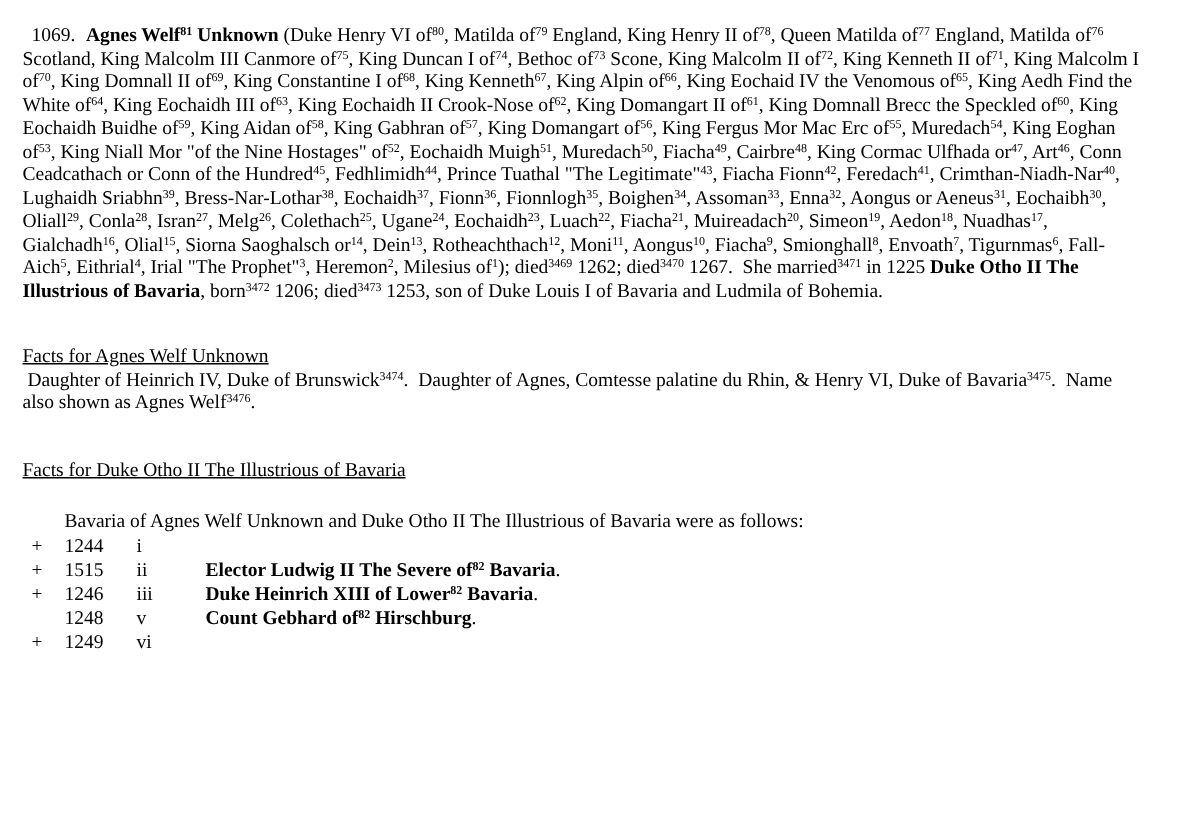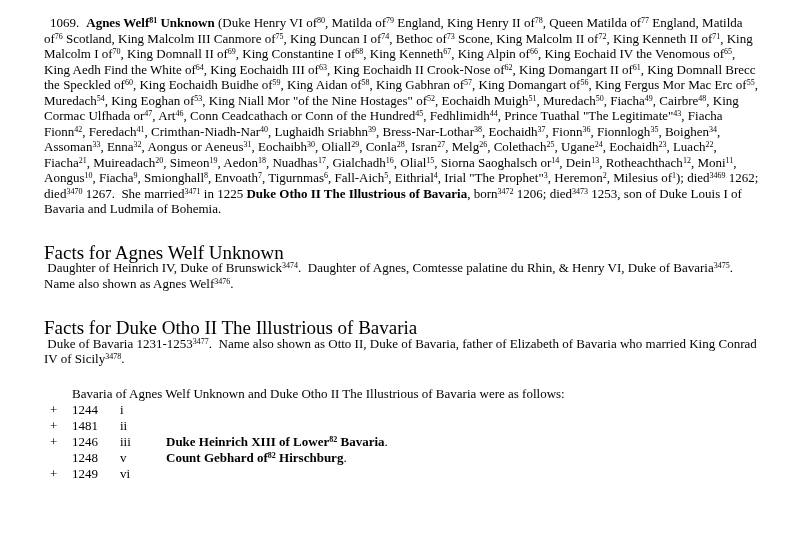--- a/index.html
+++ b/index.html
@@ -6,41 +6,42 @@
   body {
     width: 790px; height: 552px;
     background: #ffffff;
     color: #000000;
     font-family: "Liberation Serif", serif;
     overflow: hidden;
   }
   .page {
     box-sizing: border-box;
     width: 790px; height: 552px;
-    padding: 15px 28px 0 44px;
+    padding: 15px 28px 0 15px;
     font-size: 13px;
     line-height: 15.5px;
   }
   sup {
     font-size: 8px;
     line-height: 0;
     vertical-align: 4px;
   }
   .para {
     margin: 0;
     white-space: pre-wrap;
     text-indent: 6px;
   }
   .record-number { padding-right: 7px; }
   .facts-block.first { margin-top: 28px; }
   .facts-block { margin-top: 29px; }
   .facts-heading {
     margin: 0;
-    font-size: 19px;
+    font-size: 13px;
     font-weight: normal;
+    text-decoration: underline;
     line-height: 15.5px;
   }
   .facts-body {
     margin: 0;
     white-space: pre-wrap;
     font-family: Liberation Serif, serif;
   }
   .children { margin-top: 19px; }
   .children-intro {
     margin: 0 0 1px 28px;
@@ -63,35 +64,35 @@
 <div class="page">
 
   <p class="para"><span class="record-number">1069.</span><span><b>Agnes Welf<sup>81</sup> Unknown</b> (Duke Henry VI of<sup>80</sup>, Matilda of<sup>79</sup> England, King Henry II of<sup>78</sup>, Queen Matilda of<sup>77</sup> England, Matilda of<sup>76</sup> Scotland, King Malcolm III Canmore of<sup>75</sup>, King Duncan I of<sup>74</sup>, Bethoc of<sup>73</sup> Scone, King Malcolm II of<sup>72</sup>, King Kenneth II of<sup>71</sup>, King Malcolm I of<sup>70</sup>, King Domnall II of<sup>69</sup>, King Constantine I of<sup>68</sup>, King Kenneth<sup>67</sup>, King Alpin of<sup>66</sup>, King Eochaid IV the Venomous of<sup>65</sup>, King Aedh Find the White of<sup>64</sup>, King Eochaidh III of<sup>63</sup>, King Eochaidh II Crook-Nose of<sup>62</sup>, King Domangart II of<sup>61</sup>, King Domnall Brecc the Speckled of<sup>60</sup>, King Eochaidh Buidhe of<sup>59</sup>, King Aidan of<sup>58</sup>, King Gabhran of<sup>57</sup>, King Domangart of<sup>56</sup>, King Fergus Mor Mac Erc of<sup>55</sup>, Muredach<sup>54</sup>, King Eoghan of<sup>53</sup>, King Niall Mor "of the Nine Hostages" of<sup>52</sup>, Eochaidh Muigh<sup>51</sup>, Muredach<sup>50</sup>, Fiacha<sup>49</sup>, Cairbre<sup>48</sup>, King Cormac Ulfhada or<sup>47</sup>, Art<sup>46</sup>, Conn Ceadcathach or Conn of the Hundred<sup>45</sup>, Fedhlimidh<sup>44</sup>, Prince Tuathal "The Legitimate"<sup>43</sup>, Fiacha Fionn<sup>42</sup>, Feredach<sup>41</sup>, Crimthan-Niadh-Nar<sup>40</sup>, Lughaidh Sriabhn<sup>39</sup>, Bress-Nar-Lothar<sup>38</sup>, Eochaidh<sup>37</sup>, Fionn<sup>36</sup>, Fionnlogh<sup>35</sup>, Boighen<sup>34</sup>, Assoman<sup>33</sup>, Enna<sup>32</sup>, Aongus or Aeneus<sup>31</sup>, Eochaibh<sup>30</sup>, Oliall<sup>29</sup>, Conla<sup>28</sup>, Isran<sup>27</sup>, Melg<sup>26</sup>, Colethach<sup>25</sup>, Ugane<sup>24</sup>, Eochaidh<sup>23</sup>, Luach<sup>22</sup>, Fiacha<sup>21</sup>, Muireadach<sup>20</sup>, Simeon<sup>19</sup>, Aedon<sup>18</sup>, Nuadhas<sup>17</sup>, Gialchadh<sup>16</sup>, Olial<sup>15</sup>, Siorna Saoghalsch or<sup>14</sup>, Dein<sup>13</sup>, Rotheachthach<sup>12</sup>, Moni<sup>11</sup>, Aongus<sup>10</sup>, Fiacha<sup>9</sup>, Smionghall<sup>8</sup>, Envoath<sup>7</sup>, Tigurnmas<sup>6</sup>, Fall-Aich<sup>5</sup>, Eithrial<sup>4</sup>, Irial "The Prophet"<sup>3</sup>, Heremon<sup>2</sup>, Milesius of<sup>1</sup>); died<sup>3469</sup> 1262; died<sup>3470</sup> 1267.  She married<sup>3471</sup> in 1225 <b>Duke Otho II The Illustrious of Bavaria</b>, born<sup>3472</sup> 1206; died<sup>3473</sup> 1253, son of Duke Louis I of Bavaria and Ludmila of Bohemia.</span></p>
 
   <section class="facts-block first">
       <h2 class="facts-heading">Facts for Agnes Welf Unknown</h2>
       <p class="facts-body"> Daughter of Heinrich IV, Duke of Brunswick<sup>3474</sup>.  Daughter of Agnes, Comtesse palatine du Rhin, &amp; Henry VI, Duke of Bavaria<sup>3475</sup>.  Name also shown as Agnes Welf<sup>3476</sup>.</p>
     </section>
     <section class="facts-block">
       <h2 class="facts-heading">Facts for Duke Otho II The Illustrious of Bavaria</h2>
-      <p class="facts-body"> Duke of Bavaria 1231-1253<sup>3477</sup>.  Name also shown as Otto II, Duke of Bavaria, father of Elizabeth of Bavaria who married King Conrad IV of Sicily<sup>3478</sup>.</p>
     </section>
 
   <div class="children">
     <p class="children-intro">Bavaria of Agnes Welf Unknown and Duke Otho II The Illustrious of Bavaria were as follows:</p>
     <div>
       <div class="child-row">
           <span class="c-marker">+</span>
           <span class="c-id">1244</span>
           <span class="c-roman">i</span>
         </div>
         <div class="child-row">
           <span class="c-marker">+</span>
-          <span class="c-id">1481</span>
+          <span class="c-id">1515</span>
           <span class="c-roman">ii</span>
+          <span class="c-name"><b>Elector Ludwig II The Severe of<sup>82</sup> Bavaria</b>.</span>
         </div>
         <div class="child-row">
           <span class="c-marker">+</span>
           <span class="c-id">1246</span>
           <span class="c-roman">iii</span>
           <span class="c-name"><b>Duke Heinrich XIII of Lower<sup>82</sup> Bavaria</b>.</span>
         </div>
         <div class="child-row">
           <span class="c-marker"></span>
           <span class="c-id">1248</span>

